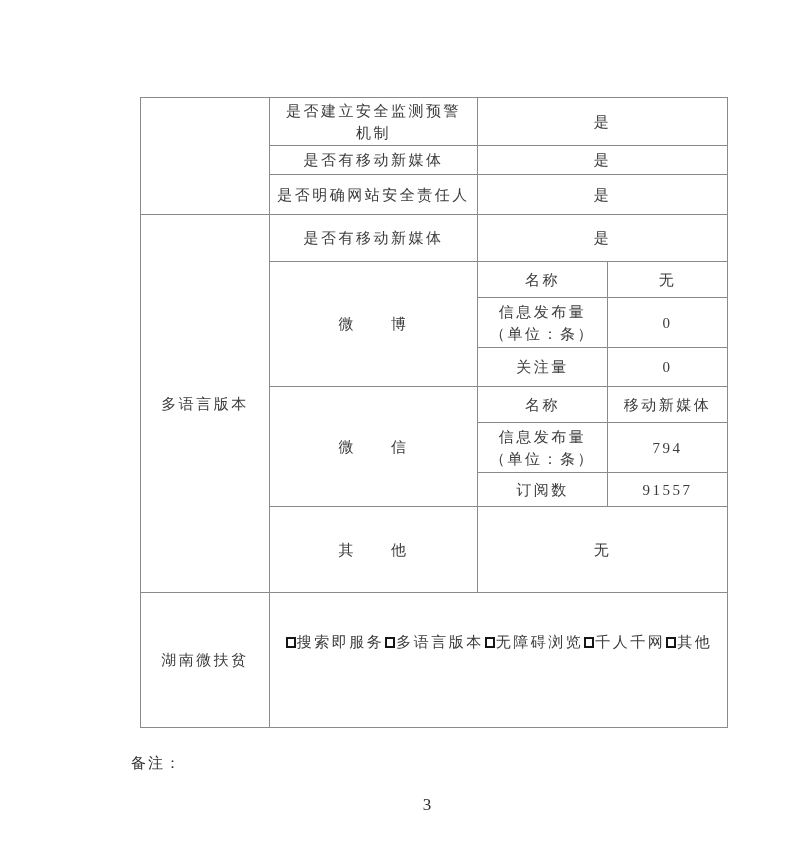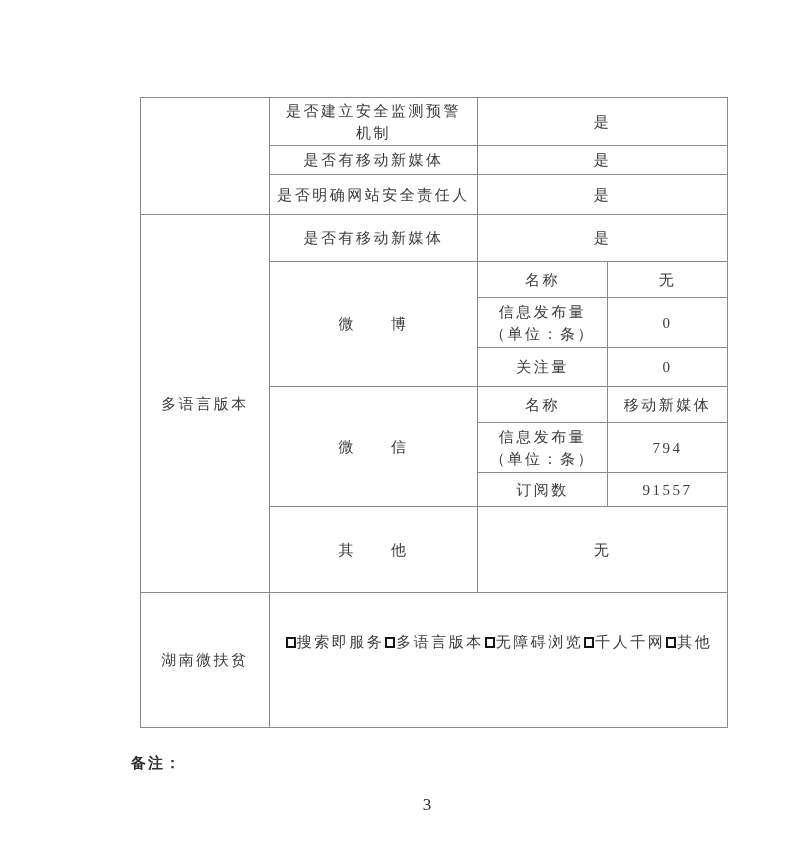--- a/index.html
+++ b/index.html
@@ -39,21 +39,21 @@
     display:inline-block;
     width:10px; height:11px;
     border:2.5px solid #161616;
     vertical-align:-1px;
     margin:0 1px;
     background:#fff;
   }
 
   .remarks {
     position:absolute; left:104px; top:754px;
-    font-size:15px; font-weight:bold; letter-spacing:2px; color:#303030;
+    font-size:15px; font-weight:normal; letter-spacing:2px; color:#303030;
   }
   .page-number {
     position:absolute; left:0; top:795px; width:800px;
     text-align:center; font-size:17px; color:#303030;
   }
 </style>
 </head>
 <body>
 
 <div class="page">

